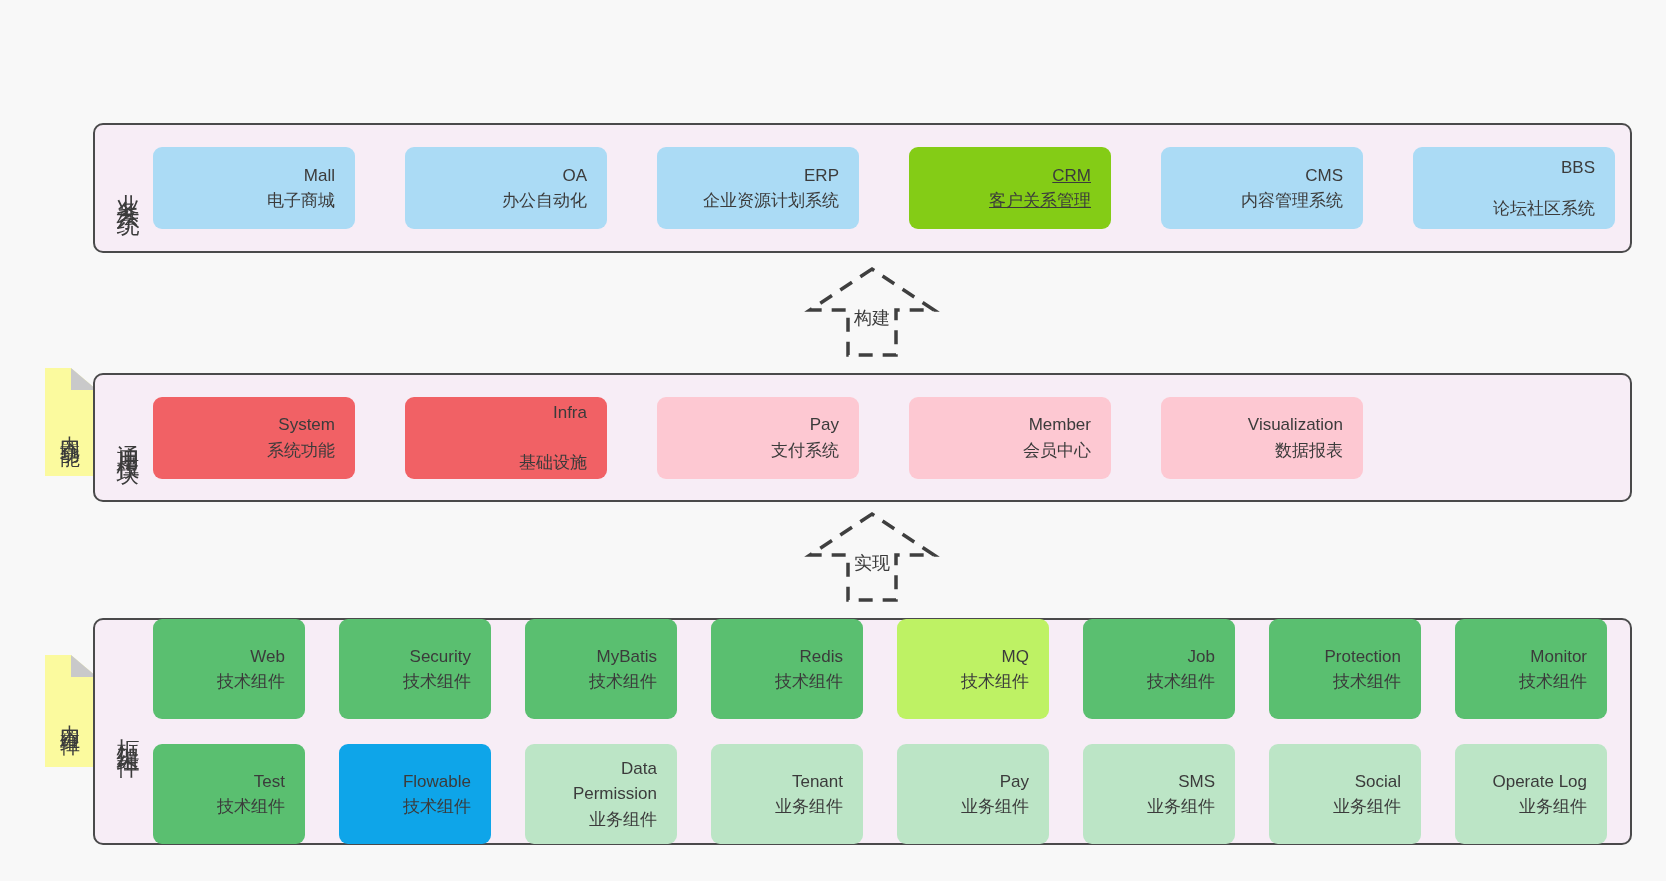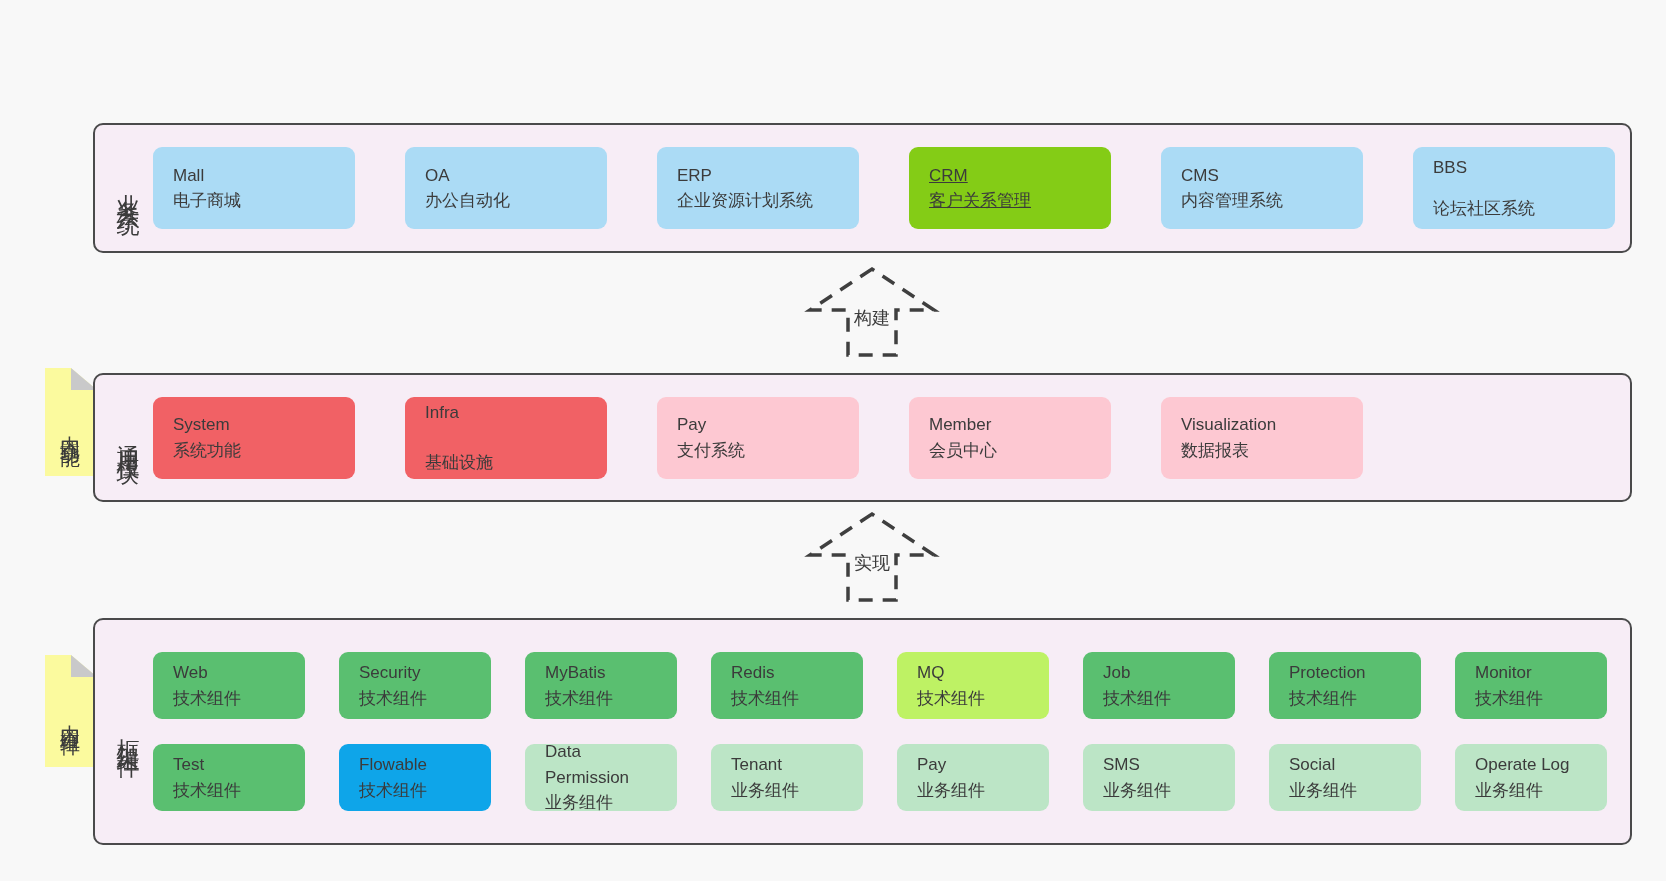--- a/index.html
+++ b/index.html
@@ -43,27 +43,27 @@
     gap:25px;
   }
   .box-row { display:flex; }
   #section-top .box-row, #section-middle .box-row { gap:50px; }
   #section-bottom .box-row { gap:34px; }
   .box {
     height:82px;
     border-radius:9px;
     display:flex; flex-direction:column;
     align-items:center; justify-content:center;
-    text-align:left;
+    text-align:right;
     font-size:17px;
     line-height:1.5;
     padding:0 20px;
   }
   #section-top .box, #section-middle .box { width:202px; }
-  #section-bottom .box { width:152px; height:67px; }
+  #section-bottom .box { width:152px; height:100px; }
   .box-name, .box-desc { width:100%; }
 
   
   .tag {
     position:absolute;
     left:45px;
     width:52px;
     z-index:1;
     display:flex; align-items:center; justify-content:center;
   }

